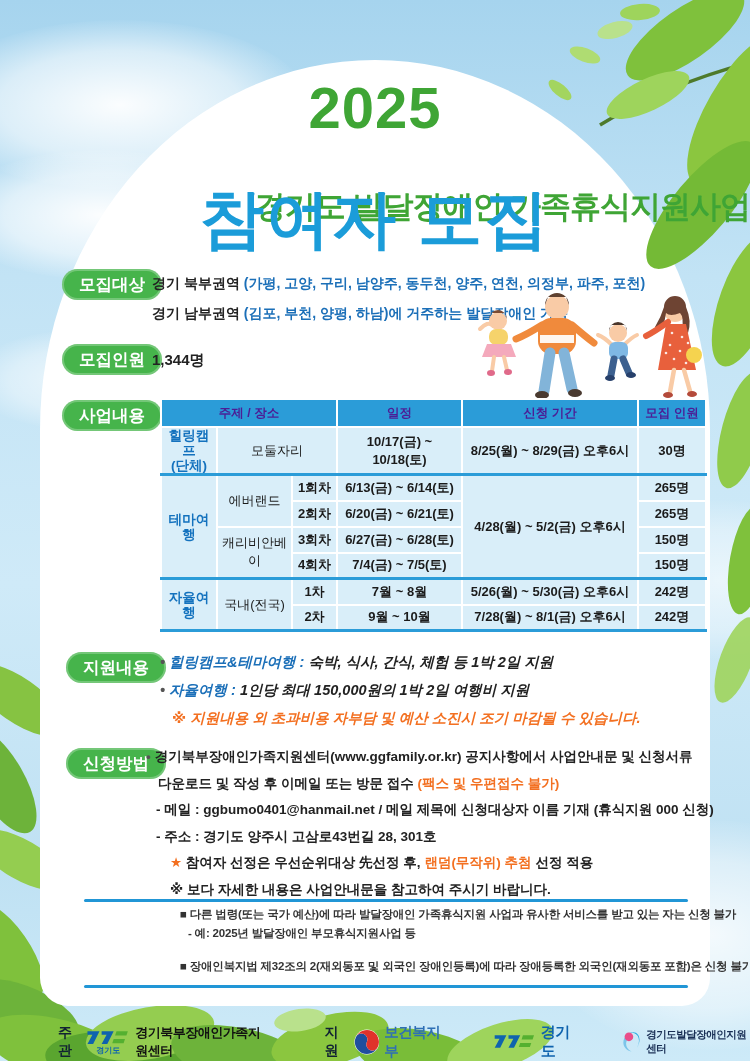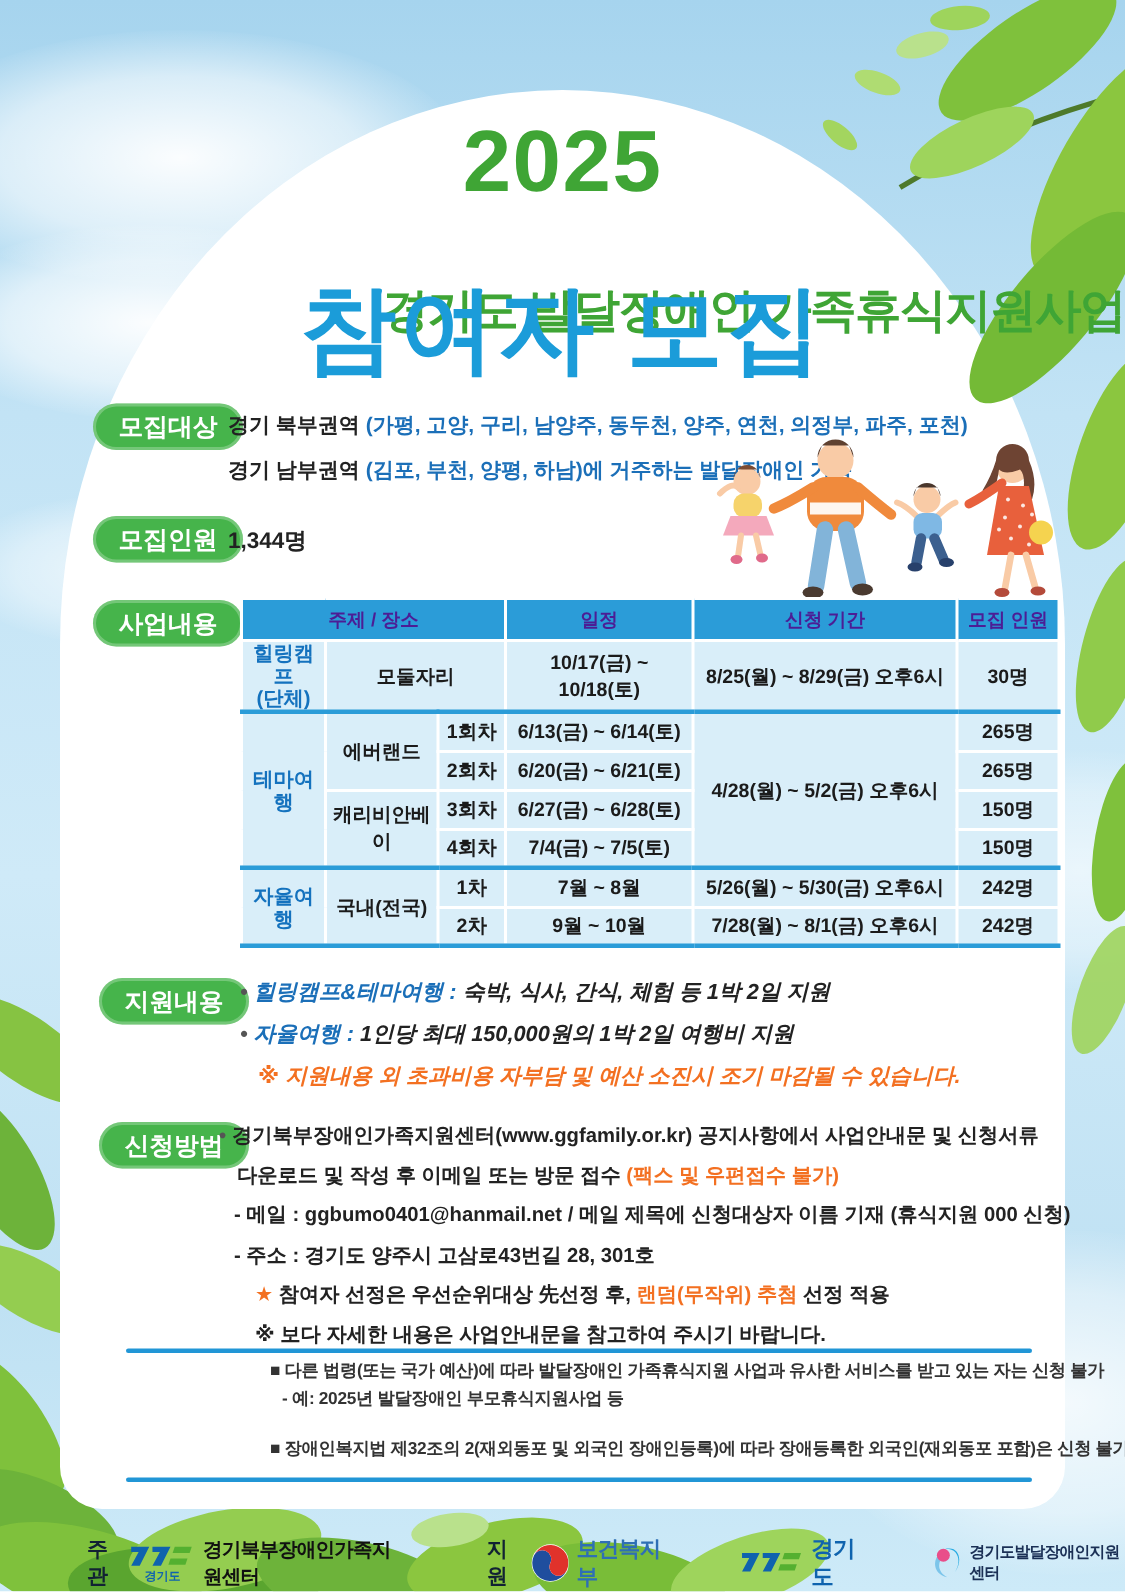--- a/index.html
+++ b/index.html
@@ -34,21 +34,21 @@
   .line{white-space:nowrap;}
   .target-text{position:absolute;left:152px;top:268px;font-size:14px;font-weight:800;color:#222;line-height:30px;}
   .blue-t{color:#1b6fb8;}
   .count-text{position:absolute;left:152px;top:351px;font-size:15px;font-weight:800;color:#222;}
 
   .program-table{position:absolute;left:160px;top:398px;border-collapse:collapse;table-layout:fixed;z-index:6;}
   .program-table th{background:#2b9cd8;color:#4c1d95;font-size:12.5px;font-weight:800;border:2px solid #fff;padding:0;}
   .program-table td{background:#d9eef9;font-size:13px;font-weight:700;color:#1b1b1b;text-align:center;
                     vertical-align:middle;border:2px solid #fff;padding:0 1px;}
   .program-table td.cat{color:#1472be;font-weight:800;font-size:13.5px;line-height:15px;}
-  .program-table td.place{font-weight:700;}
+  .program-table td.place{font-weight:400;}
   .program-table td.grp-end{border-bottom:3px solid #2b9cd8;}
   .program-table tr{height:26px;}
   .program-table tr.hdr{height:28px;}
   .program-table tr.healing{height:42px;}
 
   .fam{position:absolute;left:472px;top:291px;z-index:5;}
 
   .support-text{position:absolute;left:160px;top:648px;font-size:14.5px;font-weight:700;color:#222;line-height:28px;font-style:italic;}
   .bullet{color:#555;margin-right:4px;}
   .orange-t{color:#f37021;}

